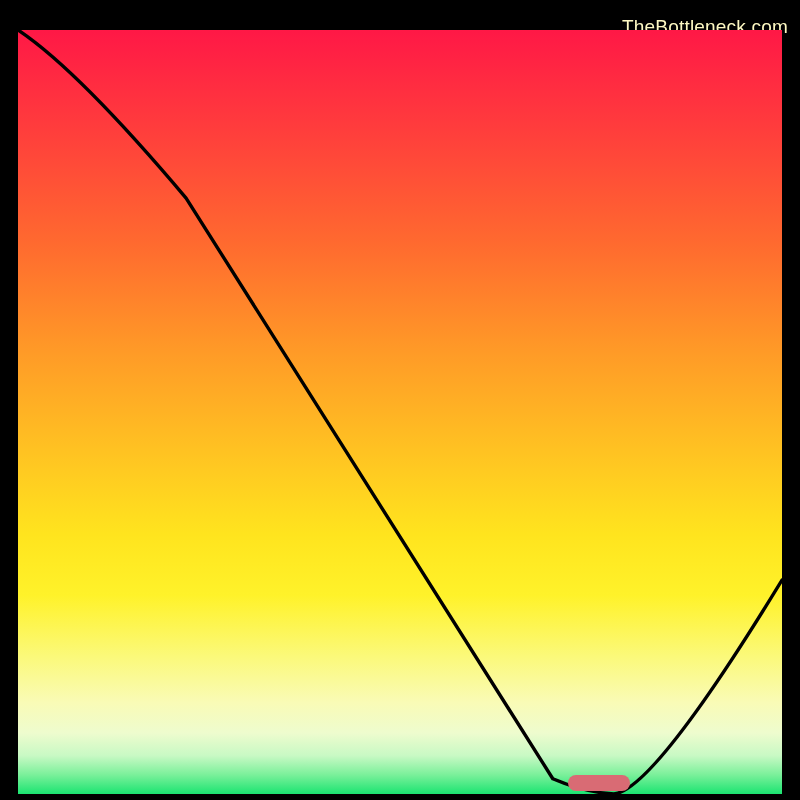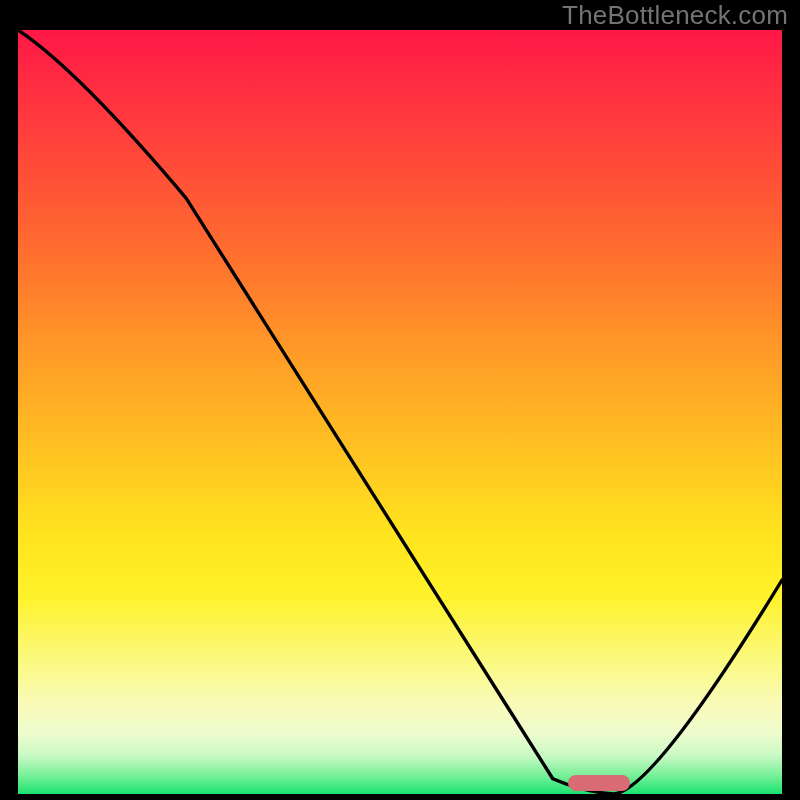--- a/index.html
+++ b/index.html
@@ -54,24 +54,24 @@
   .marker {
     position: absolute;
     width: 62px;
     height: 16px;
     border-radius: 8px;
     background: #d96b74;
     transform: translate(-50%, -50%);
   }
   .watermark {
     position: absolute;
-    top: 0;
+    top: 16px;
     right: 12px;
-    color: #737373;
-    font-size: 26px;
+    color: #fef9c3;
+    font-size: 19px;
     font-weight: 500;
     letter-spacing: 0.2px;
     user-select: none;
   }
 </style>
 </head>
 <body>
 
 <div class="watermark">TheBottleneck.com</div>
 

